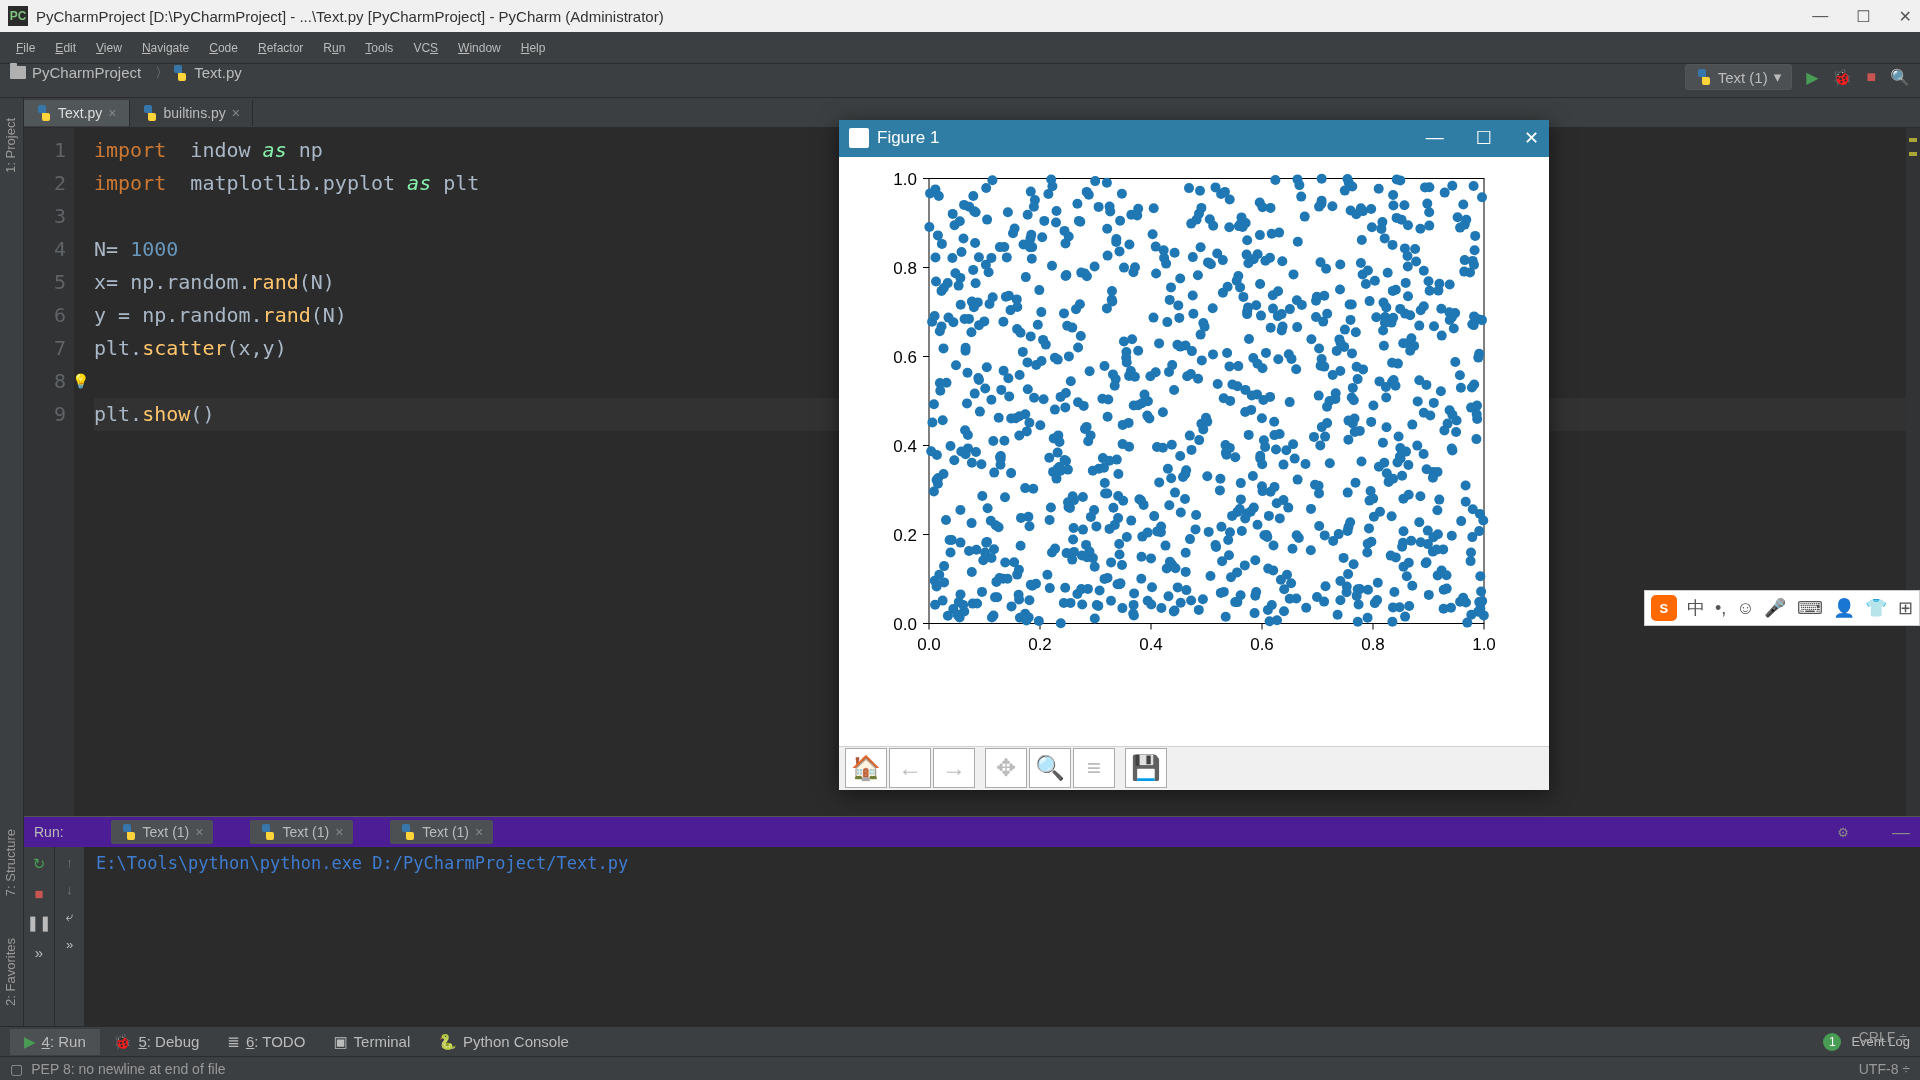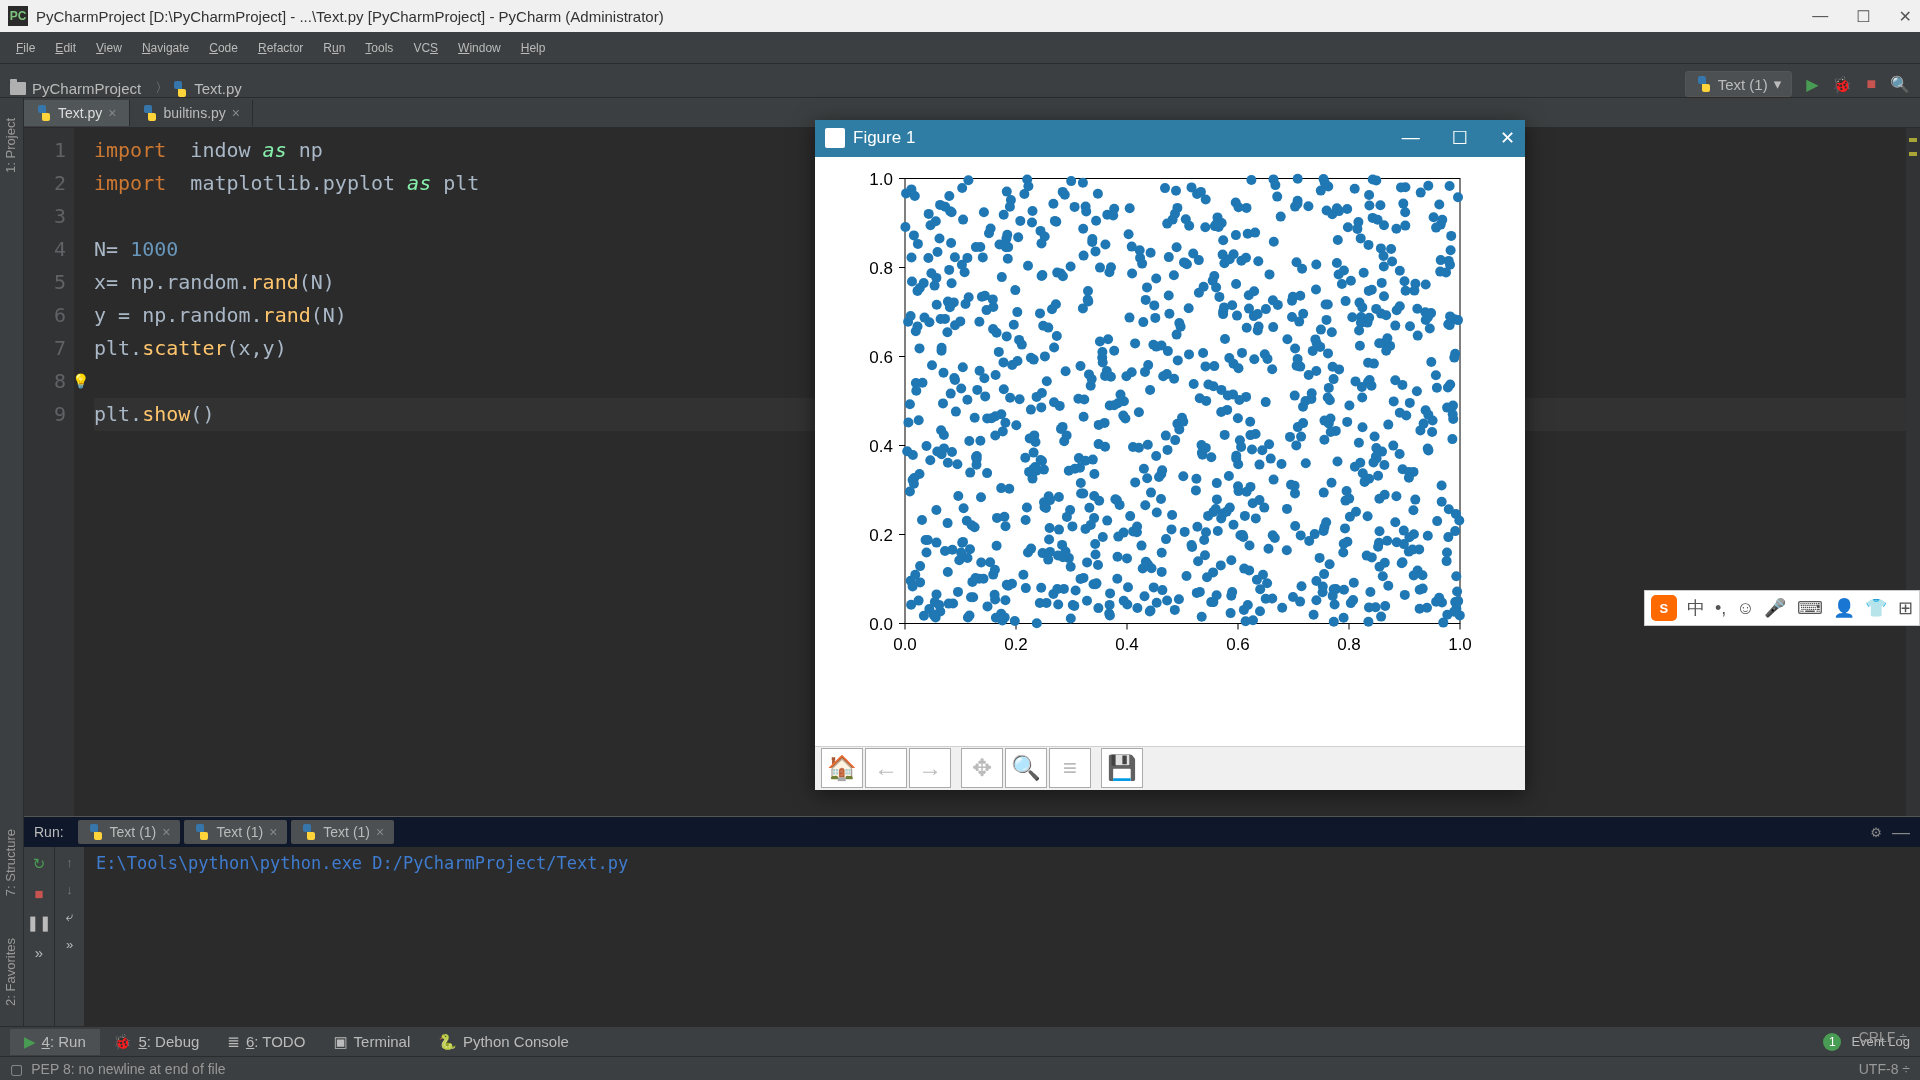--- a/index.html
+++ b/index.html
@@ -10,21 +10,21 @@
 .titlebar .pc-icon { width: 20px; height: 20px; background: #2b2b2b; color: #7ec27e; font-weight: bold; font-size: 12px; display: flex; align-items: center; justify-content: center; margin-right: 8px; }
 .titlebar .win-controls { margin-left: auto; display: flex; gap: 28px; color: #555; }
 .titlebar .win-controls span { cursor: pointer; font-size: 16px; }
 
 
 .menubar { height: 32px; background: #3c3f41; display: flex; align-items: center; padding: 0 6px; border-bottom: 1px solid #2b2b2b; }
 .menubar .item { padding: 4px 10px; color: #bbb; cursor: pointer; font-size: 12px; }
 .menubar .item u { text-decoration: underline; }
 
 
-.navbar { height: 34px; background: #3c3f41; display: flex; align-items: flex-end; padding: 0 10px; border-bottom: 1px solid #2b2b2b; }
+.navbar { height: 34px; background: #3c3f41; display: flex; align-items: flex-start; padding: 0 10px; border-bottom: 1px solid #2b2b2b; }
 .navbar .crumb { display: flex; align-items: center; gap: 6px; margin-right: 10px; font-size: 15px;}
 .navbar .chev { color: #888; margin: 0 4px; }
 .navbar .right { margin-left: auto; display: flex; align-items: center; gap: 14px; }
 .navbar .runconfig { background: #4c5052; border: 1px solid #555; padding: 3px 10px; border-radius: 3px; display: flex; align-items: center; gap: 6px; font-size: 15px;}
 .navbar .ricon { font-size: 16px; }
 
 .folder-icon { width: 16px; height: 13px; background: #b0b0b0; border-radius: 1px; display: inline-block; position: relative; }
 .folder-icon::before { content: ''; position: absolute; top: -3px; left: 0; width: 7px; height: 3px; background: #b0b0b0; border-radius: 1px 1px 0 0; }
 .py-icon { width: 16px; height: 16px; display: inline-block; position: relative; }
 .py-icon::before { content: ''; position: absolute; width: 8px; height: 8px; background: #3776ab; border-radius: 2px 2px 0 2px; top: 0; left: 2px;}
@@ -58,21 +58,21 @@
 .code .op { color: #a9b7c6; }
 .code .hl-line { background: #323232; display: inline-block; width: 100%; }
 .code .bulb { position: absolute; left: -2px; font-size: 14px;}
 
 
 .right-marks { width: 14px; background: #313335; position: relative;}
 .right-marks .m { position: absolute; width: 8px; height: 4px; left: 3px; background: #a9a536;}
 
 
 .runwin { height: 210px; display: flex; flex-direction: column; border-top: 1px solid #555;}
-.runwin-header { height: 30px; background: #0f172a; display: flex; align-items: center; padding: 0 10px; }
+.runwin-header { height: 30px; background: #4c1d95; display: flex; align-items: center; padding: 0 10px; gap: 33px; }
 .runwin-header .title { margin-right: 14px; font-size: 14px;}
 .runwin-header .rtab { padding: 4px 10px; display: flex; align-items: center; gap: 6px; background: #4c5052; margin-right: 4px; border-radius: 2px; cursor: pointer; font-size: 14px;}
 .runwin-header .rtab .close { color: #888; }
 .runwin-header .gear { margin-left: auto; color: #888; margin-right: 10px; cursor: pointer;}
 .runwin-header .hide { color: #888; cursor: pointer; font-size: 18px;}
 .runwin-body { flex: 1; display: flex; background: #2b2b2b; }
 .runwin-ctrl { width: 30px; background: #3c3f41; display: flex; flex-direction: column; align-items: center; padding-top: 8px; gap: 12px;}
 .runwin-ctrl span { cursor: pointer; font-size: 15px;}
 .runwin-ctrl2 { width: 30px; background: #3c3f41; display: flex; flex-direction: column; align-items: center; padding-top: 8px; gap: 12px; border-left: 1px solid #2b2b2b;}
 .runwin-out { flex: 1; padding: 6px 12px; font-family: "Consolas", monospace; font-size: 17px; color: #3f7ccf;}
@@ -82,21 +82,21 @@
 .bottombar .btab { padding: 4px 14px; display: flex; align-items: center; gap: 6px; cursor: pointer; font-size: 15px;}
 .bottombar .btab.active { background: #4c5052; }
 .bottombar .right { margin-left: auto; display: flex; align-items: center; gap: 10px;}
 .bottombar .notif { width: 18px; height: 18px; background: #499c54; color: #fff; border-radius: 50%; display: flex; align-items: center; justify-content: center; font-size: 12px;}
 
 
 .statusbar { height: 24px; background: #3c3f41; display: flex; align-items: center; padding: 0 10px; color: #999; font-size: 14px; border-top: 1px solid #2b2b2b;}
 .statusbar .right { margin-left: auto; display: flex; gap: 16px; flex-direction: column;}
 
 
-.figwin { position: absolute; top: 120px; left: 815px; width: 710px; height: 670px; background: #fff; box-shadow: 0 4px 20px rgba(0,0,0,.5); display: flex; flex-direction: column;}
+.figwin { position: absolute; top: 120px; left: 839px; width: 710px; height: 670px; background: #fff; box-shadow: 0 4px 20px rgba(0,0,0,.5); display: flex; flex-direction: column;}
 .figwin-title { height: 38px; background: #2f7da4; color: #fff; display: flex; align-items: center; padding: 0 10px; font-size: 17px;}
 .figwin-title .icon { width: 20px; height: 20px; margin-right: 8px; background: #fff; border-radius: 2px;}
 .figwin-title .win-ctrl { margin-left: auto; display: flex; gap: 32px; font-size: 18px;}
 .figwin-title .win-ctrl span { cursor: pointer;}
 .figwin-plot { flex: 1; position: relative; background: #fff;}
 .figwin-toolbar { height: 46px; background: #f0f0f0; border-top: 1px solid #d0d0d0; display: flex; align-items: center; padding: 0 6px;}
 .figwin-toolbar .tbbtn { width: 42px; height: 40px; display: flex; align-items: center; justify-content: center; font-size: 24px; border: 1px solid #aaa; background: #fff; margin-right: 2px; cursor: pointer;}
 .figwin-toolbar .sep { width: 8px;}
 
 

